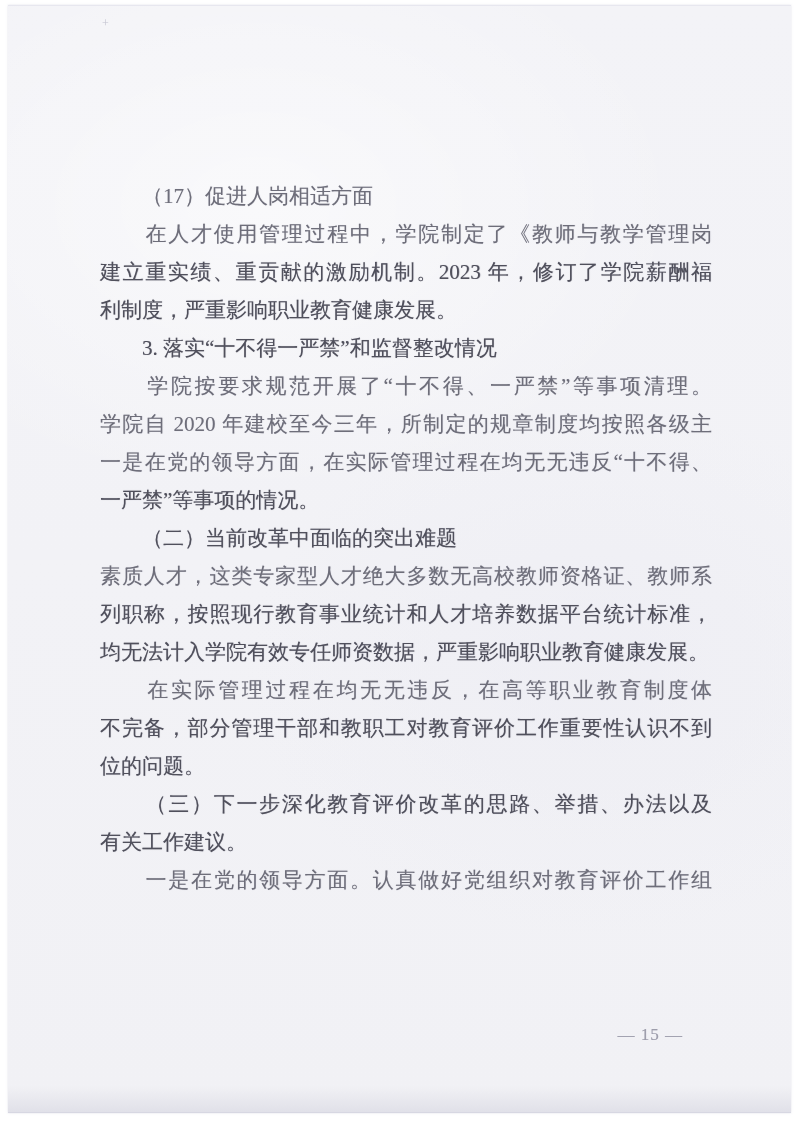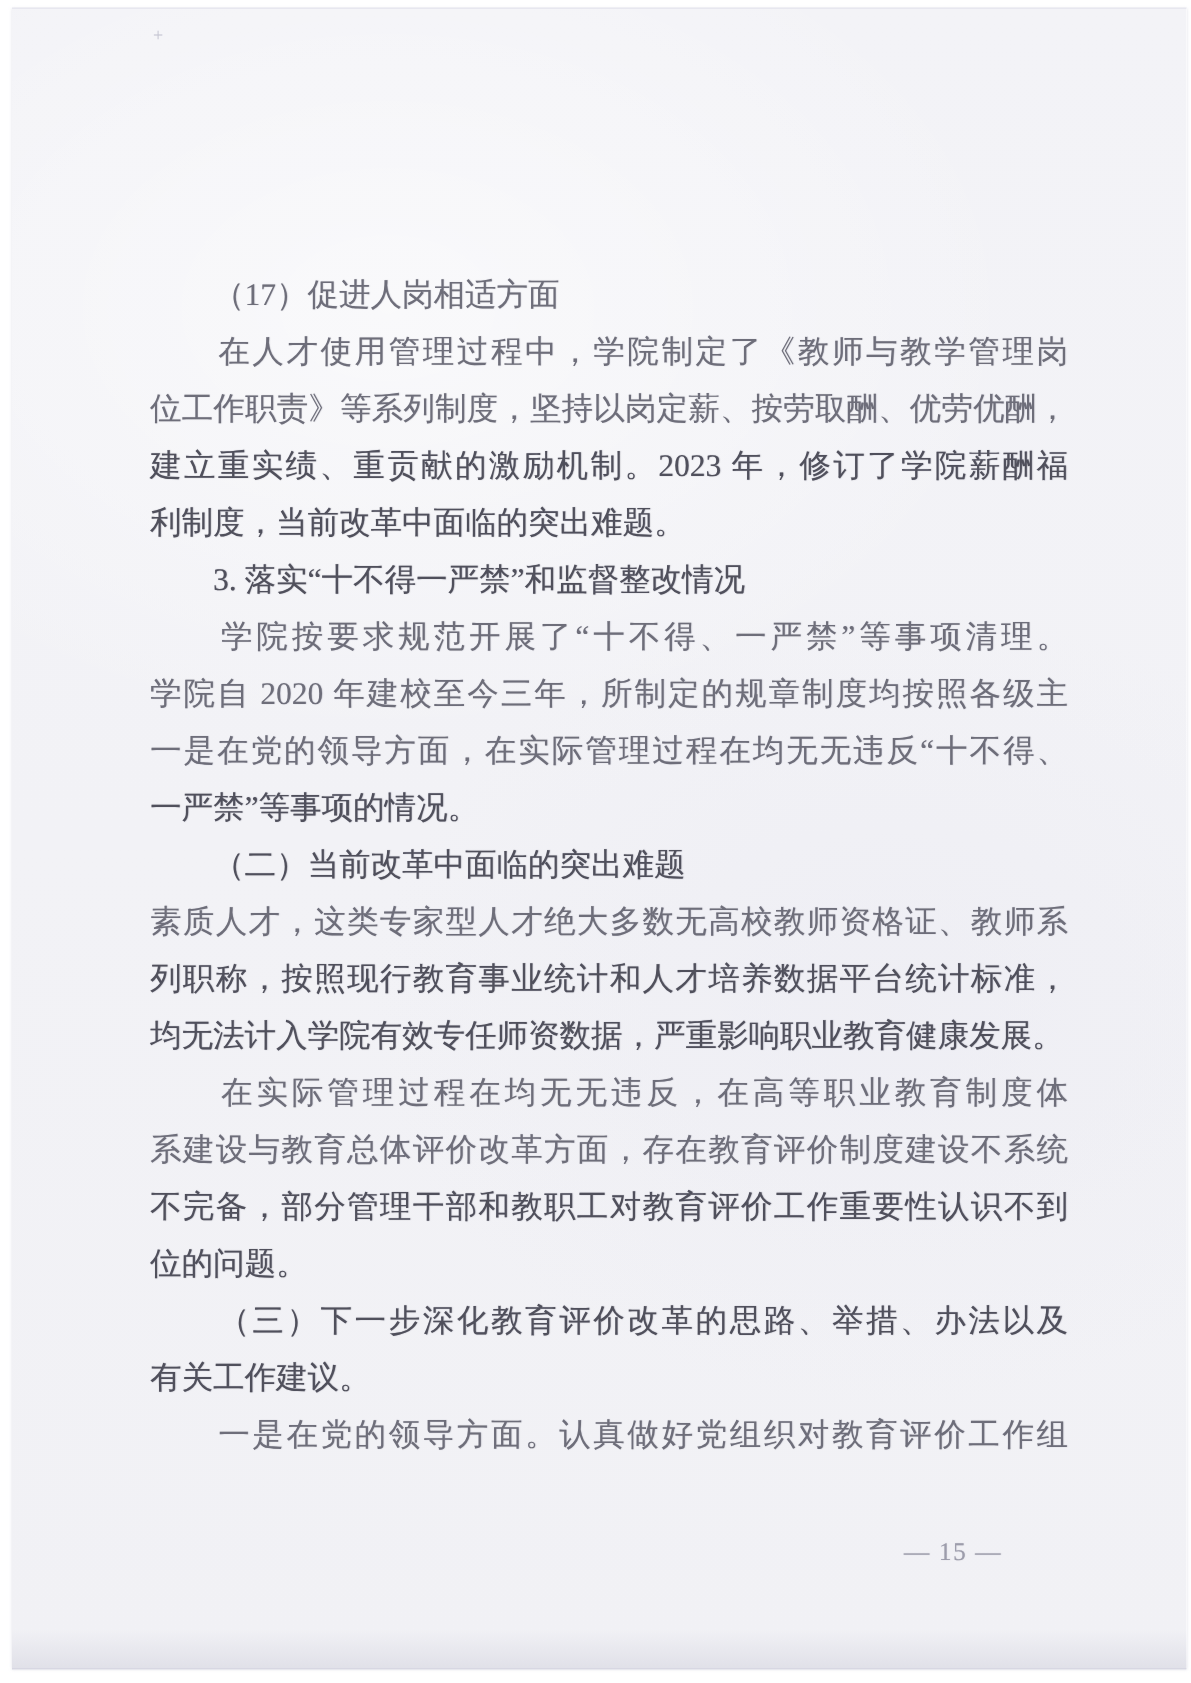--- a/index.html
+++ b/index.html
@@ -61,51 +61,49 @@
     text-align-last: justify;
     text-justify: inter-character;
   }
   .line.dark {
     color: #50505c;
     text-shadow: 0.3px 0.4px 0.7px rgba(70,70,88,0.5);
   }
   .footer {
     position: absolute;
     top: 1018px;
-    right: 123px;
+    right: 108px;
     font-size: 17px;
     line-height: 22px;
     color: #9d9dab;
     letter-spacing: 1px;
     text-shadow: 0.3px 0.3px 0.6px rgba(150,150,168,0.5);
   }
 </style>
 </head>
 <body>
 
 <div class="scan">
   <div class="reg-mark">+</div>
 
   <main class="textblock" id="lines">
       <div class="line">　　（17）促进人岗相适方面</div>
       <div class="line fill">　　在人才使用管理过程中，学院制定了《教师与教学管理岗</div>
-      <div class="line fill">位工作职责》等系列制度，坚持以岗定薪、按劳取酬、优劳优酬，</div>
       <div class="line fill dark">建立重实绩、重贡献的激励机制。2023 年，修订了学院薪酬福</div>
-      <div class="line dark">利制度，当前改革中面临的突出难题。</div>
+      <div class="line dark">利制度，严重影响职业教育健康发展。</div>
       <div class="line dark">　　3. 落实“十不得一严禁”和监督整改情况</div>
       <div class="line fill">　　学院按要求规范开展了“十不得、一严禁”等事项清理。</div>
       <div class="line fill">学院自 2020 年建校至今三年，所制定的规章制度均按照各级主</div>
       <div class="line fill">一是在党的领导方面，在实际管理过程在均无无违反“十不得、</div>
       <div class="line dark">一严禁”等事项的情况。</div>
       <div class="line dark">　　（二）当前改革中面临的突出难题</div>
       <div class="line fill">素质人才，这类专家型人才绝大多数无高校教师资格证、教师系</div>
       <div class="line fill dark">列职称，按照现行教育事业统计和人才培养数据平台统计标准，</div>
       <div class="line dark">均无法计入学院有效专任师资数据，严重影响职业教育健康发展。</div>
       <div class="line fill">　　在实际管理过程在均无无违反，在高等职业教育制度体</div>
-      <div class="line fill">系建设与教育总体评价改革方面，存在教育评价制度建设不系统</div>
       <div class="line fill dark">不完备，部分管理干部和教职工对教育评价工作重要性认识不到</div>
       <div class="line dark">位的问题。</div>
       <div class="line fill dark">　　（三）下一步深化教育评价改革的思路、举措、办法以及</div>
       <div class="line dark">有关工作建议。</div>
       <div class="line fill">　　一是在党的领导方面。认真做好党组织对教育评价工作组</div>
     </main>
 
   <div class="footer">— 15 —</div>
 
   <div class="bottom-shade"></div>

